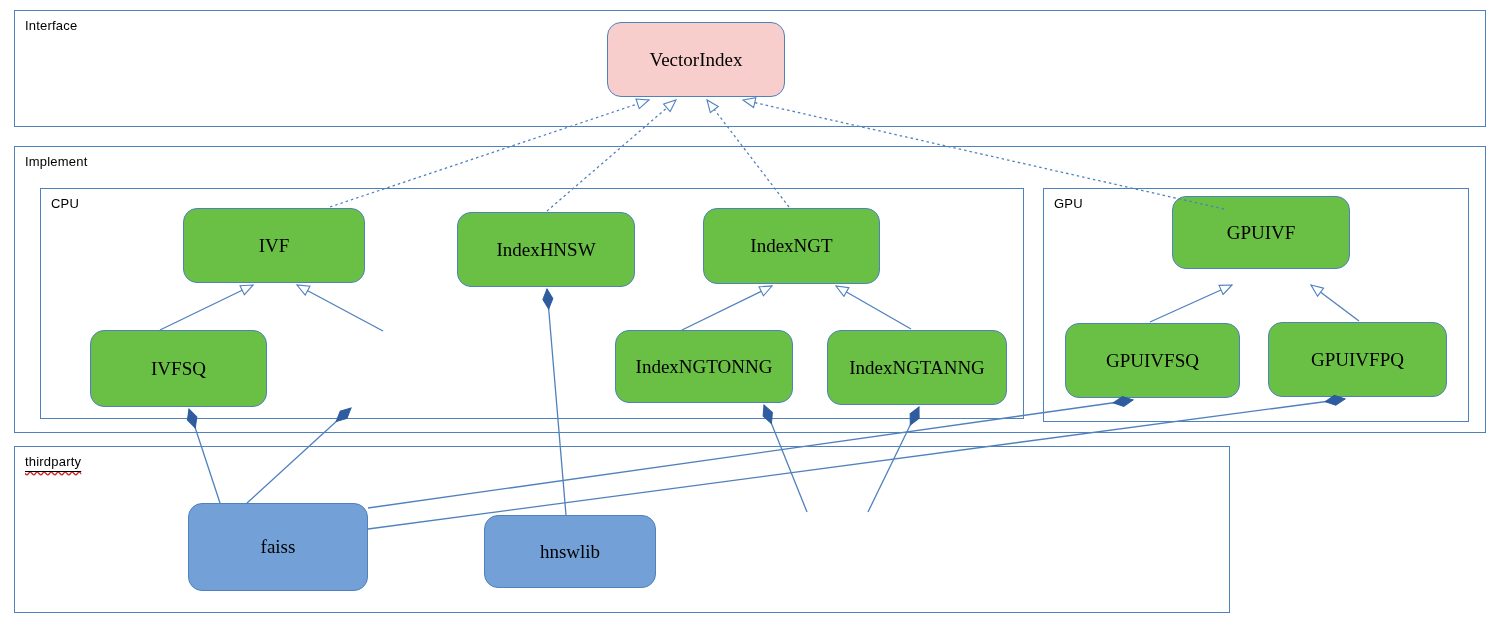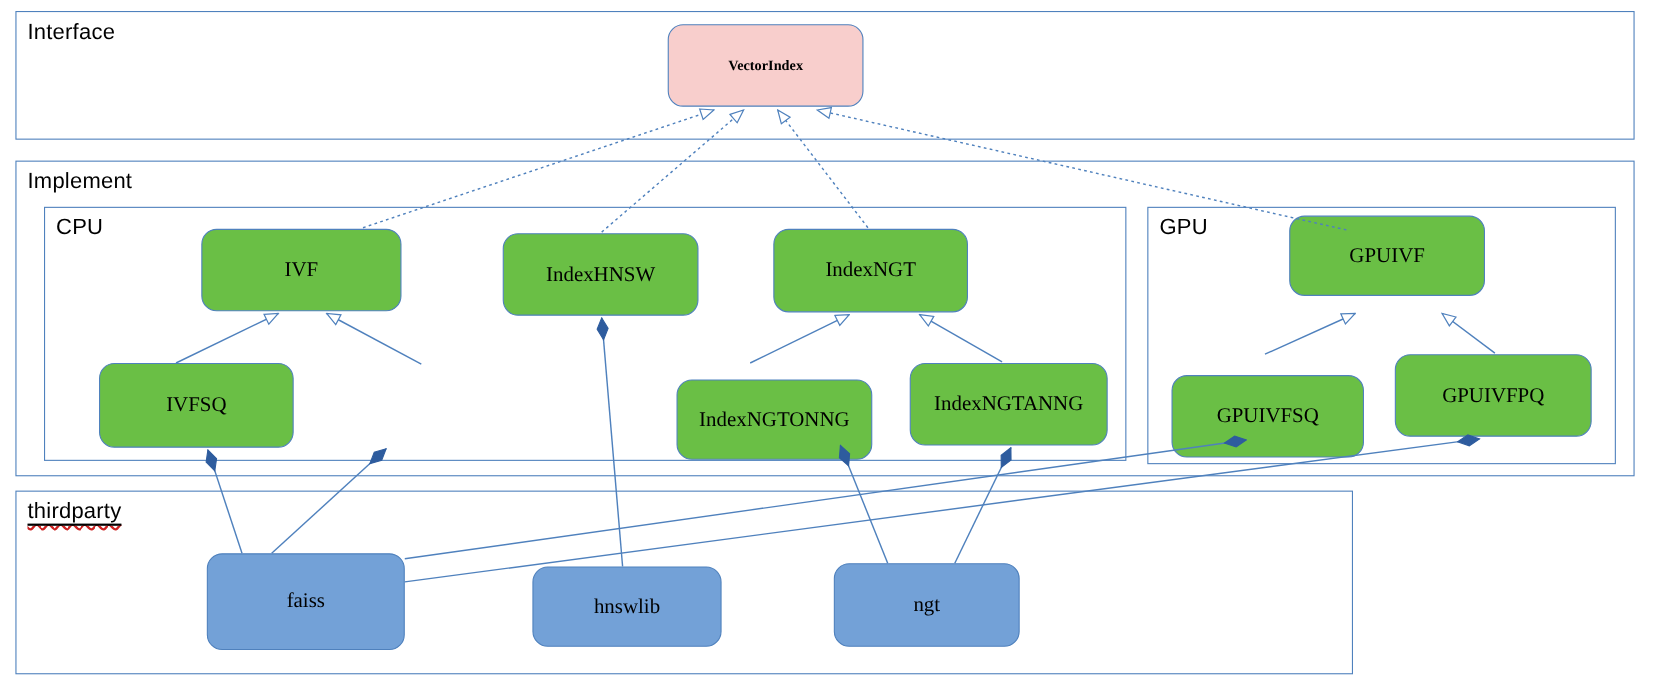--- a/index.html
+++ b/index.html
@@ -13,21 +13,21 @@
   .container{
     position:absolute;
     border:1.6px solid #4f81bd;
     background:transparent;
     z-index:1;
     box-sizing:border-box;
   }
   .container .clabel{
     position:absolute;
     left:10px;top:7px;
-    font-size:20px;
+    font-size:13px;
     color:#000;
     letter-spacing:0.2px;
   }
   .node{
     position:absolute;
     border:1.4px solid #4f81bd;
     border-radius:14px;
     display:flex;align-items:center;justify-content:center;
     font-family:"Liberation Serif", serif;
     font-size:19px;
@@ -73,71 +73,68 @@
 
   <div class="container" style="left:1043px;top:188px;width:426px;height:234px;text-align:right;">
     <span class="clabel">GPU</span>
   </div>
 
   <div class="container" style="left:14px;top:446px;width:1216px;height:167px;">
     <span class="clabel wavy-wrap"><span class="solid-underline">thirdparty</span></span>
   </div>
 
   <div class="node pink" style="left:607px;top:22px;width:178px;height:75px;">
-    <span style="font-size:13px;font-weight:bold;">VectorIndex</span>
+    <span style="font-size:19px;">VectorIndex</span>
   </div>
 
   <div class="node green" style="left:183px;top:208px;width:182px;height:75px;">
     <span>IVF</span>
   </div>
 
   <div class="node green" style="left:457px;top:212px;width:178px;height:75px;">
     <span>IndexHNSW</span>
   </div>
 
   <div class="node green" style="left:703px;top:208px;width:177px;height:76px;">
     <span>IndexNGT</span>
   </div>
 
   <div class="node green" style="left:73px;top:330px;width:177px;height:77px;margin-left:17px;">
     <span>IVFSQ</span>
   </div>
 
 
-  <div class="node green" style="left:615px;top:330px;width:178px;height:73px;margin-top:15px;">
+  <div class="node green" style="left:615px;top:330px;width:178px;height:73px;">
     <span>IndexNGTONNG</span>
   </div>
 
   <div class="node green" style="left:827px;top:330px;width:180px;height:75px;">
     <span>IndexNGTANNG</span>
   </div>
 
   <div class="node green" style="left:1172px;top:196px;width:178px;height:73px;">
     <span>GPUIVF</span>
   </div>
 
-  <div class="node green" style="left:1065px;top:341px;width:175px;height:75px;">
+  <div class="node green" style="left:1065px;top:323px;width:175px;height:75px;">
     <span>GPUIVFSQ</span>
   </div>
 
   <div class="node green" style="left:1268px;top:322px;width:179px;height:75px;">
     <span>GPUIVFPQ</span>
   </div>
 
   <div class="node blue" style="left:188px;top:503px;width:180px;height:88px;">
     <span>faiss</span>
   </div>
 
   <div class="node blue" style="left:484px;top:515px;width:172px;height:73px;">
     <span>hnswlib</span>
   </div>
 
-  <div class="node blue" style="left:758px;top:512px;width:169px;height:76px;">
-    <span>ngt</span>
-  </div>
 
   <svg id="connectors" viewBox="0 0 1503 628" xmlns="http://www.w3.org/2000/svg">
     <defs>
       <marker id="hollowArrow" viewBox="0 0 14 12" refX="13" refY="6" markerWidth="14" markerHeight="12" orient="auto" markerUnits="userSpaceOnUse">
         <path d="M1,1 L13,6 L1,11 Z" fill="#ffffff" stroke="#4f81bd" stroke-width="1.1"></path>
       </marker>
       <marker id="filledDiamond" viewBox="0 0 22 12" refX="21" refY="6" markerWidth="22" markerHeight="12" orient="auto" markerUnits="userSpaceOnUse">
         <path d="M1,6 L11,1 L21,6 L11,11 Z" fill="#2e5c9e" stroke="#2e5c9e" stroke-width="1"></path>
       </marker>
     </defs>

